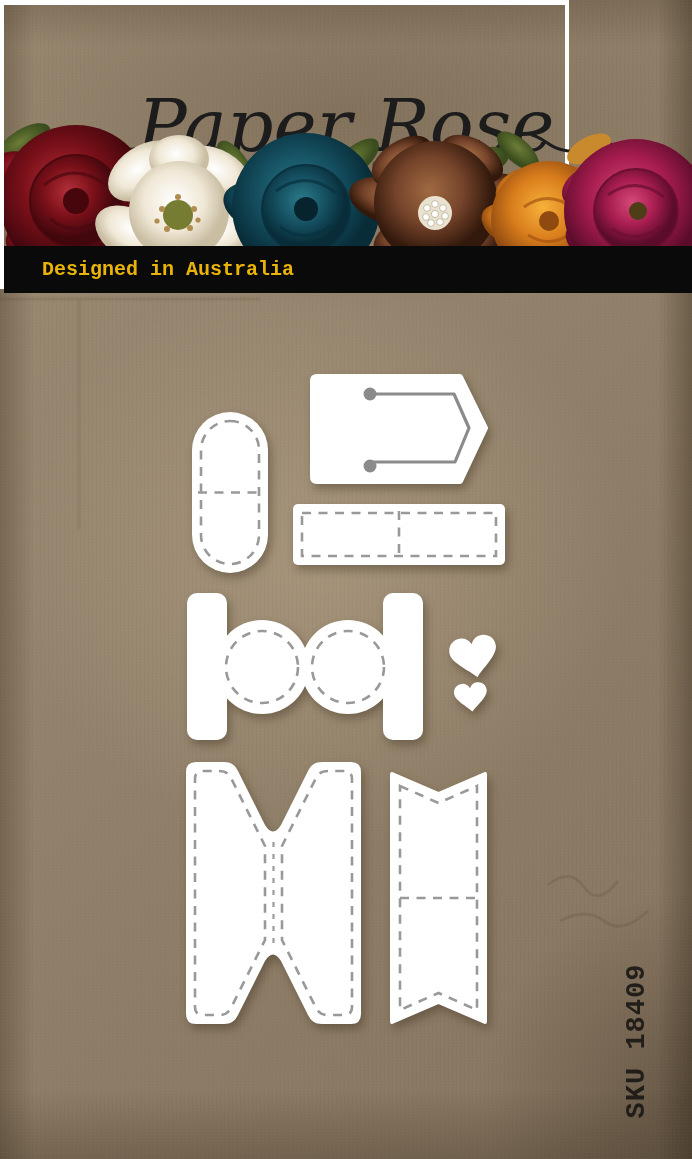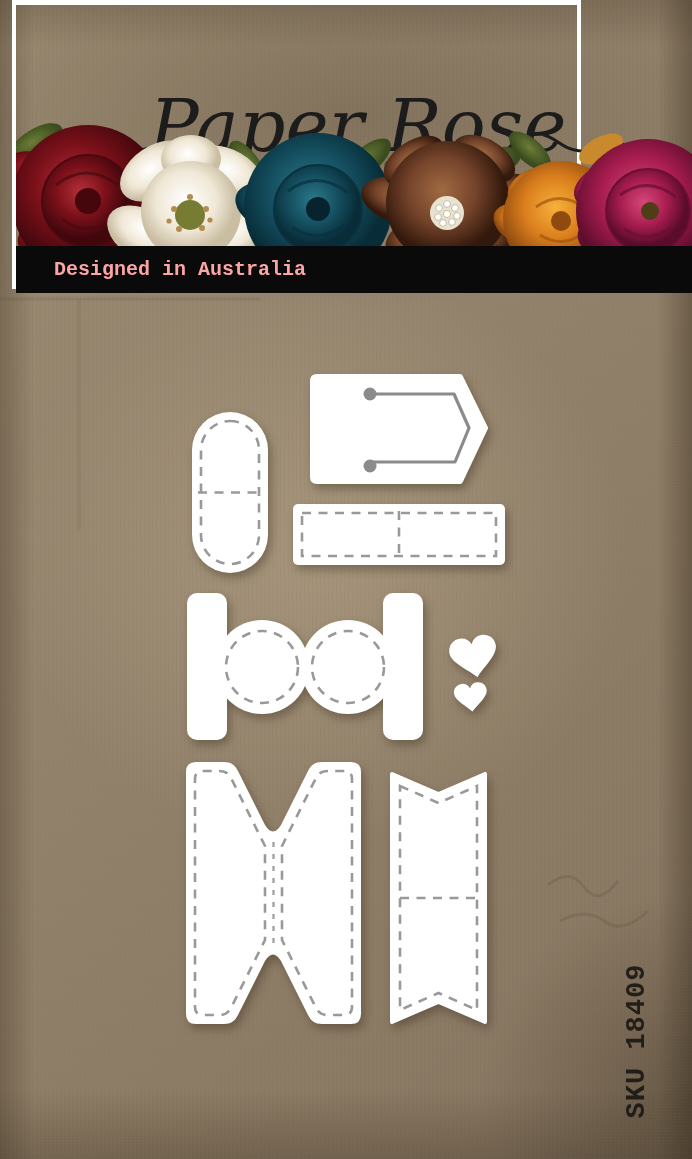--- a/index.html
+++ b/index.html
@@ -12,27 +12,27 @@
       linear-gradient(to right, rgba(56,44,29,.32), rgba(56,44,29,0) 5%, rgba(56,44,29,0) 95%, rgba(56,44,29,.42)),
       linear-gradient(to bottom, rgba(56,44,29,.25), rgba(56,44,29,0) 4%, rgba(56,44,29,0) 94%, rgba(56,44,29,.30)),
       linear-gradient(135deg,#9c8b72,#94836c 38%,#8d7c65 68%,#857460);
   }
   .grain{position:absolute;inset:0;pointer-events:none;opacity:.5;
     background-image:
       repeating-linear-gradient(0deg, rgba(255,255,255,.025) 0 1px, transparent 1px 3px),
       repeating-linear-gradient(90deg, rgba(0,0,0,.03) 0 1px, transparent 1px 4px);}
   .crease-h{position:absolute;left:0;top:298px;width:260px;height:2px;background:rgba(60,45,28,.18);filter:blur(1px);}
   .crease-v{position:absolute;left:78px;top:300px;width:2px;height:230px;background:rgba(60,45,28,.14);filter:blur(1.2px);}
-  .header{position:absolute;left:12px;top:0;width:569px;height:289px;box-sizing:border-box;
+  .header{position:absolute;left:0;top:0;width:569px;height:289px;box-sizing:border-box;
     border-top:5px solid #fff;border-left:4px solid #fff;border-right:4px solid #fff;}
   .logo-svg{position:absolute;left:0;top:8px;}
   .flowers-svg{position:absolute;left:0;top:110px;}
   .black-bar{position:absolute;left:0;top:241px;width:692px;height:47px;background:#0a0a0a;
     display:flex;align-items:center;justify-content:space-between;padding:0 38px;box-sizing:border-box;z-index:5;}
-  .bar-text{font-family:"Liberation Mono",monospace;font-weight:700;font-size:20px;color:#fca5a5;letter-spacing:0;}
+  .bar-text{font-family:"Liberation Mono",monospace;font-weight:700;font-size:20px;color:#eab308;letter-spacing:0;}
   .die{position:absolute;filter:drop-shadow(3px 5px 5px rgba(48,36,22,.38));}
   .sku{position:absolute;left:637px;top:1041px;transform:translate(-50%,-50%) rotate(-90deg);
     font-family:"Liberation Mono",monospace;font-weight:700;font-size:27px;color:#1b1814;
     white-space:nowrap;letter-spacing:1px;opacity:.92;}
   .scribble{position:absolute;opacity:.14;}
 </style>
 </head>
 <body>
 
 <div class="page">

